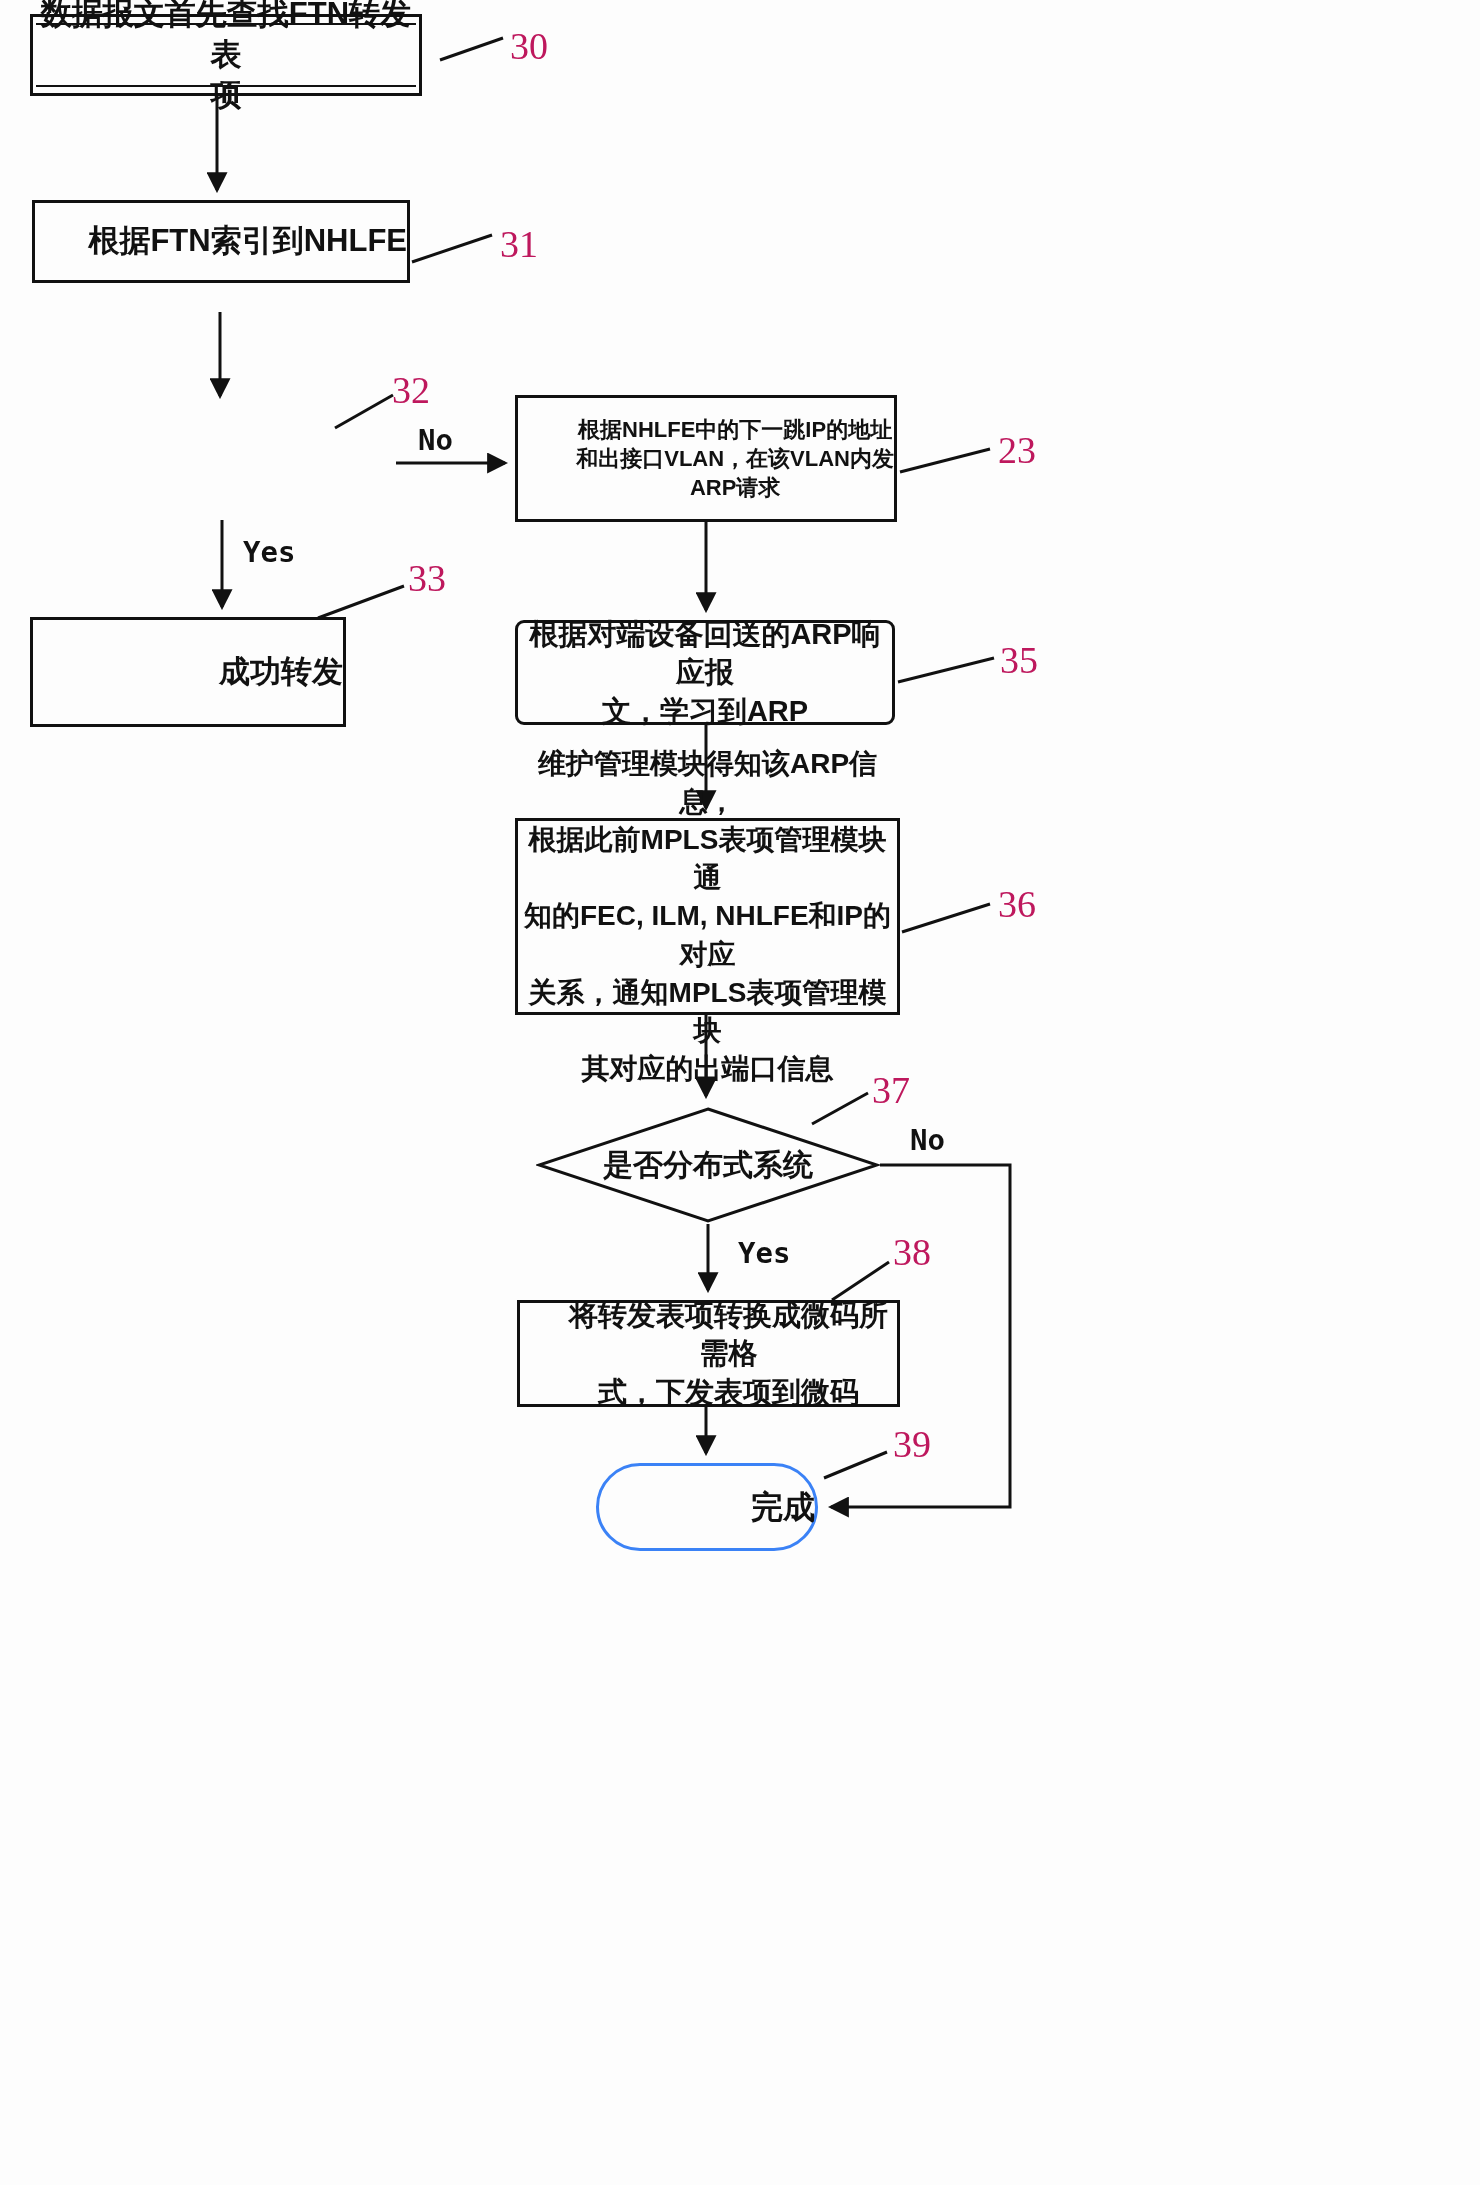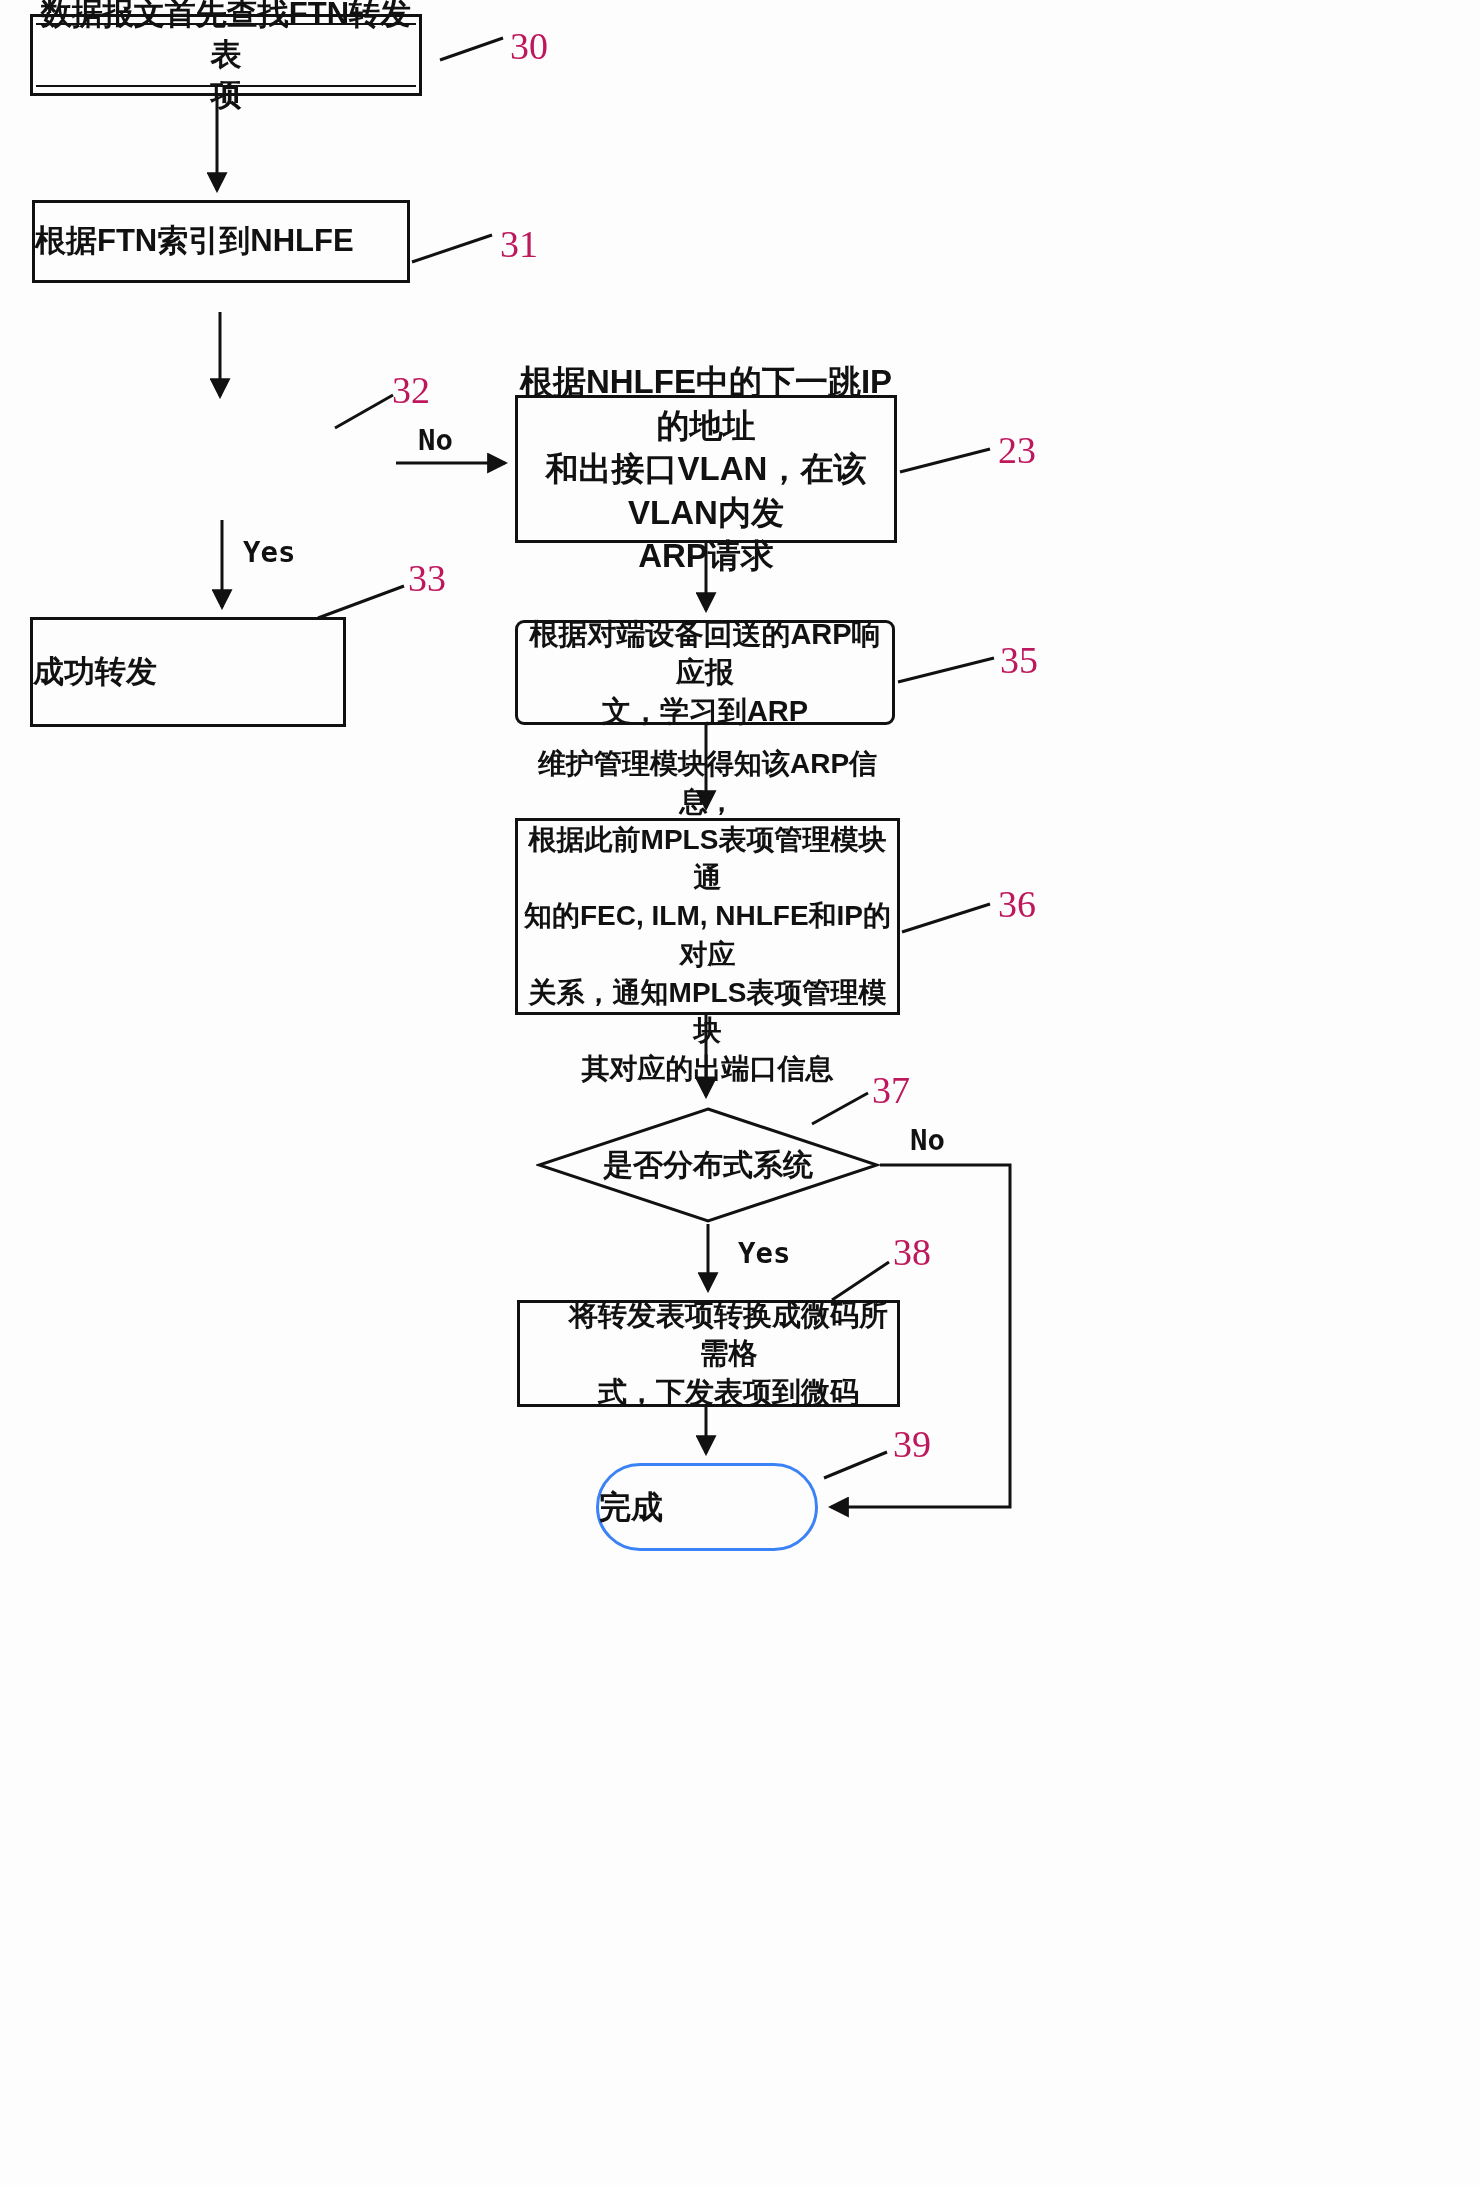--- a/index.html
+++ b/index.html
@@ -8,37 +8,37 @@
     width:1480px;height:2185px;
     background:#fdfdfd;
     font-family:"Liberation Sans", sans-serif;
     color:#111;
     overflow:hidden;
   }
   svg.overlay{position:absolute;left:0;top:0;z-index:1;}
   .node{
     position:absolute;
     box-sizing:border-box;
-    display:flex;align-items:center;justify-content:flex-start;
+    display:flex;align-items:center;justify-content:flex-end;
     text-align:center;
     font-weight:700;
     z-index:2;
   }
   .rect{border:3px solid #111;background:#fdfdfd;}
   .txt{line-height:1.32;}
   
   .n30{left:30px;top:14px;width:392px;height:82px;font-size:31px;}
   .n30 .inner-rule{
     position:absolute;left:3px;right:3px;top:6px;bottom:6px;
     border-top:2px solid #111;border-bottom:2px solid #111;
     pointer-events:none;
   }
   .n31{left:32px;top:200px;width:378px;height:83px;font-size:31px;}
   .n33{left:30px;top:617px;width:316px;height:110px;font-size:31px;}
-  .n34{left:515px;top:395px;width:382px;height:148px;font-size:33px;}
+  .n34{left:515px;top:395px;width:382px;height:127px;font-size:22px;}
   .n35{left:515px;top:620px;width:380px;height:105px;font-size:29px;border-radius:9px;}
   .n36{left:515px;top:818px;width:385px;height:197px;font-size:28px;}
   .n36 .txt{line-height:1.36;}
   .n38{left:517px;top:1300px;width:383px;height:107px;font-size:29px;padding-left:40px;}
   .stadium{
     left:596px;top:1463px;width:222px;height:88px;
     border:3px solid #3b82f6;border-radius:46px;
     background:#fdfdfd;font-size:32px;
   }
   .diamond{position:absolute;z-index:2;}

